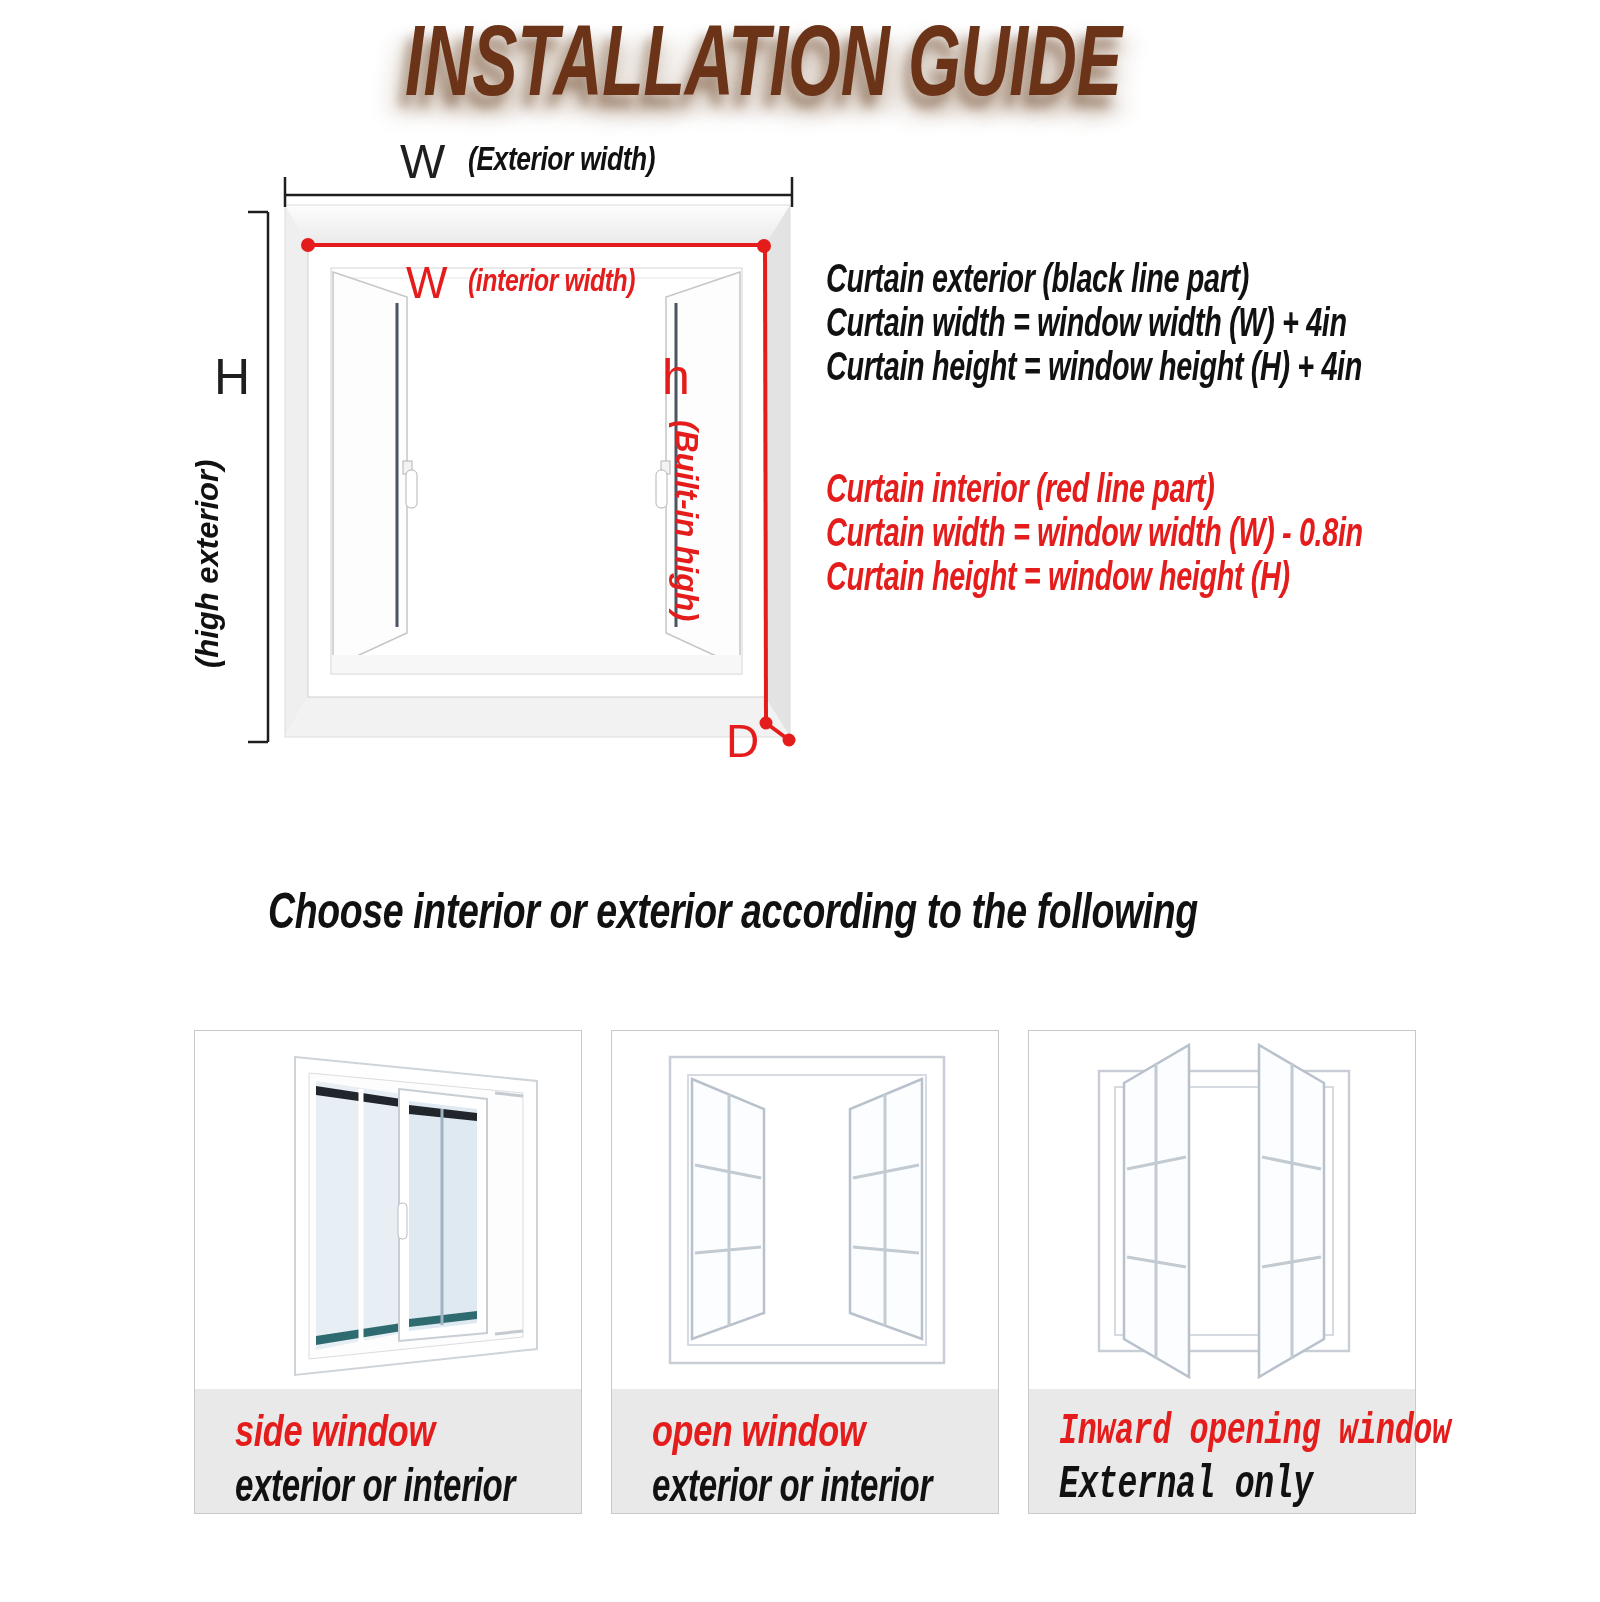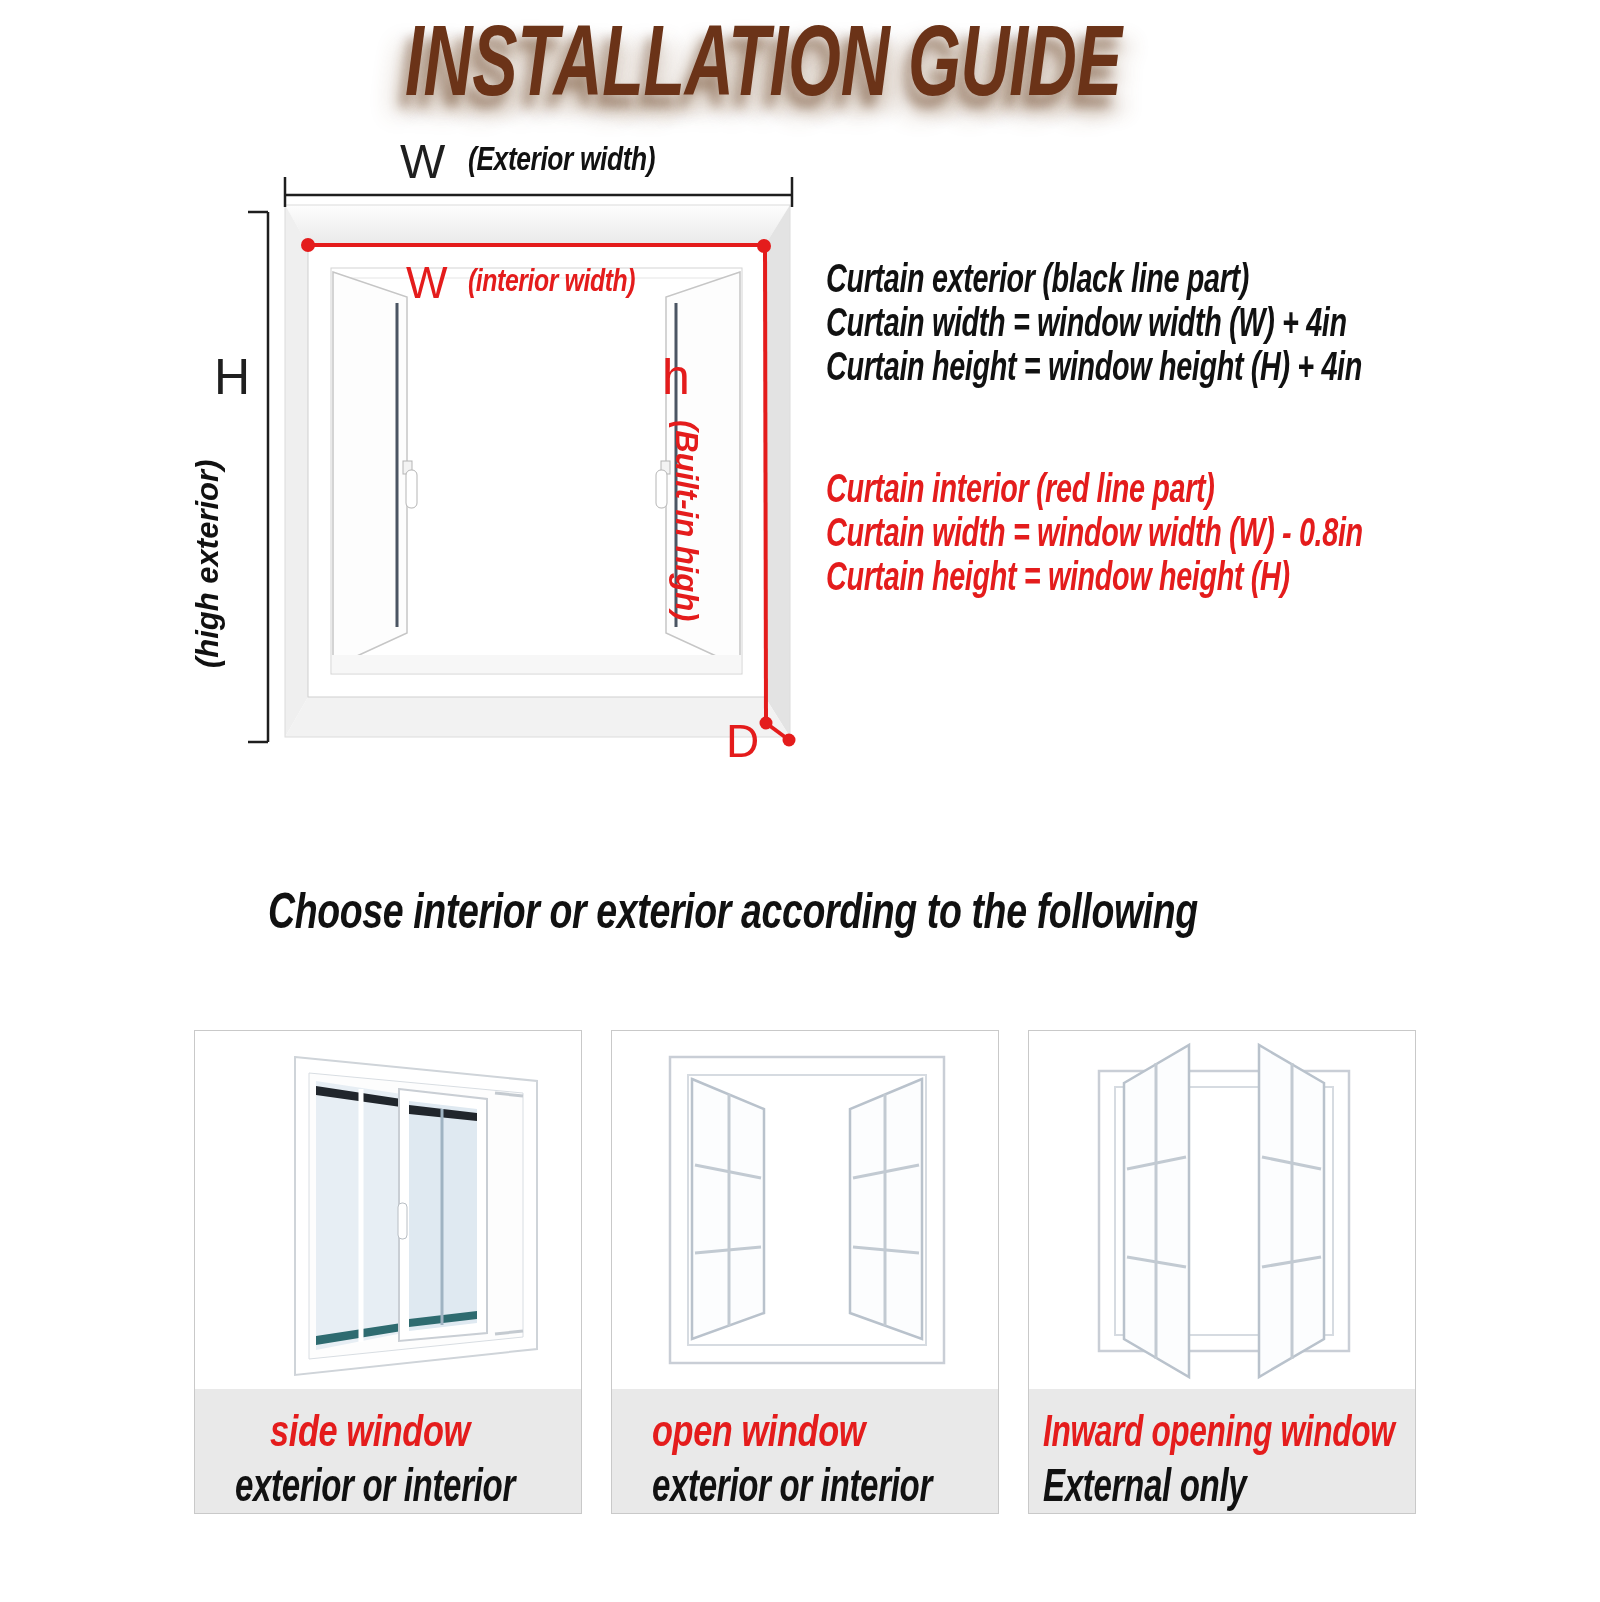--- a/index.html
+++ b/index.html
@@ -106,21 +106,21 @@
   </div>
 
   <div class="abs cnd red note-block" style="left:826px;top:466px;font-size:40px;transform:scaleX(0.72);">
     <div>Curtain interior (red line part)</div>
     <div>Curtain width = window width (W) - 0.8in</div>
     <div>Curtain height = window height (H)</div>
   </div>
 
   <div class="abs cnd black" style="left:268px;top:882px;font-size:50px;line-height:58px;transform:scaleX(0.75);">Choose interior or exterior according to the following</div>
 
-  <div class="panel" style="left:194px;text-align:center;">
+  <div class="panel" style="left:194px;">
     <div class="panel-img">
       <svg width="388" height="358" viewBox="0 0 388 358">
         <polygon points="100,26 342,50 342,318 100,344" fill="#ffffff" stroke="#cfd4d9" stroke-width="2"></polygon>
         <polygon points="114,42 328,62 328,306 114,328" fill="#fdfdfd" stroke="#d8dde2"></polygon>
 
         <polygon points="121,50 213,64 213,301 121,319" fill="#e7eef4"></polygon>
         <polygon points="121,55 213,69 213,77 121,64" fill="#21262c"></polygon>
         <polygon points="121,305 213,291 213,299 121,314" fill="#2e6b70"></polygon>
         <line x1="166" y1="58" x2="166" y2="311" stroke="#ffffff" stroke-width="5"></line>
 
@@ -180,19 +180,19 @@
         <g stroke="#c2cad2" stroke-width="3">
           <line x1="98" y1="138" x2="157" y2="126"></line>
           <line x1="98" y1="226" x2="157" y2="236"></line>
           <line x1="127" y1="32" x2="127" y2="328"></line>
           <line x1="292" y1="138" x2="233" y2="126"></line>
           <line x1="292" y1="226" x2="233" y2="236"></line>
           <line x1="263" y1="32" x2="263" y2="328"></line>
         </g>
       </svg>
     </div>
-    <div class="panel-label" style="padding-left:14px;">
+    <div class="panel-label" style="padding-left:30px;font-family:Liberation Mono, monospace;">
       <div class="cnd plabel-red" style="transform:scaleX(0.72);">Inward opening window</div>
       <div class="cnd plabel-black" style="transform:scaleX(0.72);">External only</div>
     </div>
   </div>
 
 </div>
 
 </body></html>

